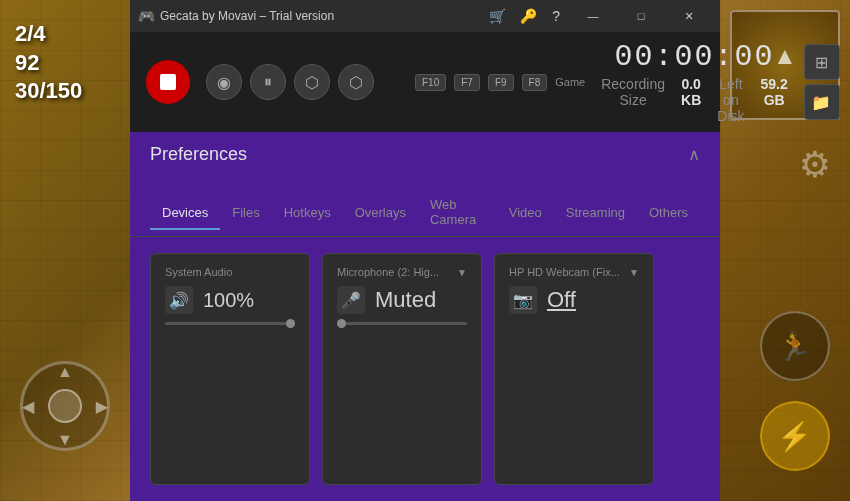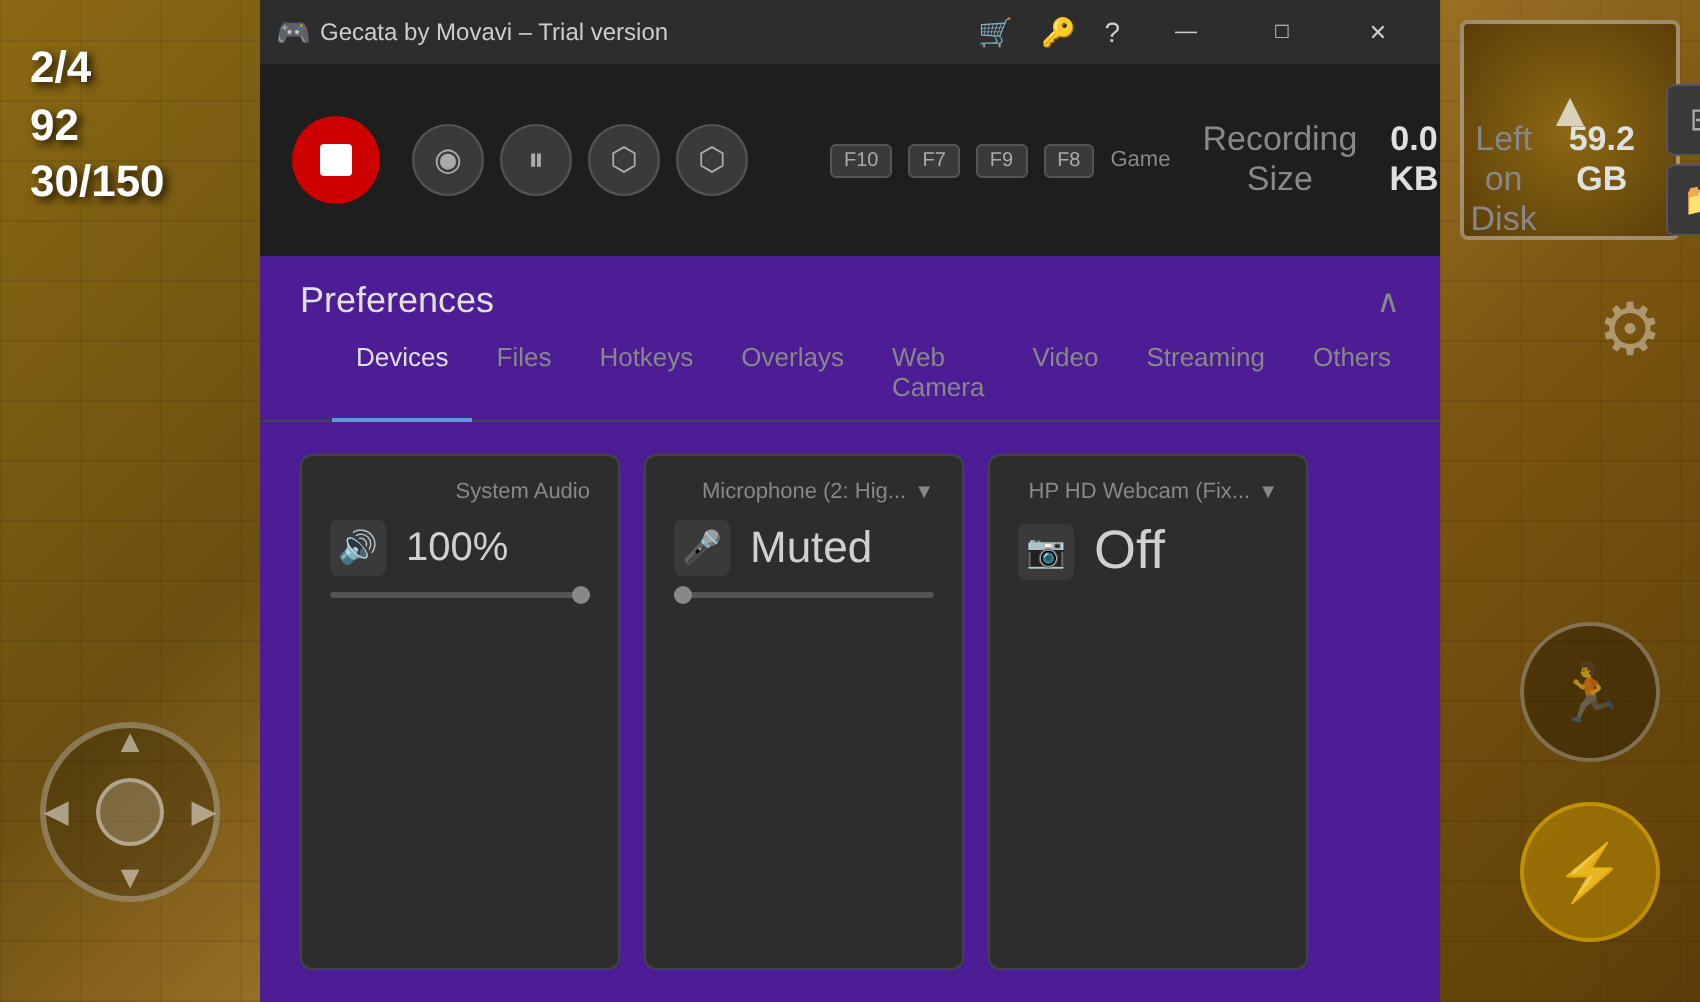--- a/index.html
+++ b/index.html
@@ -272,23 +272,23 @@
       font-size: 30px;
       font-weight: 300;
       color: #e0e0e0;
       letter-spacing: 2px;
       font-family: 'Courier New', monospace;
     }
     .timer-info {
       display: flex;
       justify-content: center;
       gap: 16px;
-      font-size: 17px;
-      color: #888;
-      margin-top: 20px;
+      font-size: 14px;
+      color: #888;
+      margin-top: 2px;
     }
     .timer-info-label { color: #888; }
     .timer-info-value { color: #e0e0e0; font-weight: bold; }
 
     .hotkey-labels {
       display: flex;
       gap: 8px;
       align-items: center;
       padding-left: 25px;
     }
@@ -347,24 +347,25 @@
     }
     .preferences-collapse {
       color: #888;
       font-size: 16px;
       cursor: pointer;
     }
 
     
     .tabs {
       display: flex;
-      padding: 0 36px;
+      padding: 0 20px;
       border-bottom: 1px solid #444;
-      margin-top: 2px;
+      margin-top: 24px;
       flex-shrink: 0;
+      align-items: center;
     }
     .tab {
       padding: 8px 12px;
       color: #888;
       font-size: 13px;
       cursor: pointer;
       border-bottom: 2px solid transparent;
       margin-bottom: -1px;
     }
     .tab.active {
@@ -388,21 +389,20 @@
       border-radius: 6px;
       padding: 12px 14px;
       width: 160px;
       min-height: 90px;
     }
     .device-card-header {
       display: flex;
       align-items: center;
       justify-content: space-between;
       margin-bottom: 8px;
-      text-align: right;
     }
     .device-name {
       color: #888;
       font-size: 11px;
       flex: 1;
       white-space: nowrap;
       overflow: hidden;
       text-overflow: ellipsis;
     }
     .device-dropdown {
@@ -431,21 +431,22 @@
       color: #d0d0d0;
       font-size: 20px;
       font-weight: 300;
     }
     .device-value.muted-text {
       color: #d0d0d0;
       font-size: 22px;
     }
     .device-value.off-text {
       color: #d0d0d0;
-      font-size: 27px;
+      font-size: 22px;
+      text-decoration: underline;
     }
     .device-slider {
       width: 100%;
       height: 3px;
       background: #555;
       border-radius: 2px;
       position: relative;
     }
     .device-slider-dot {
       position: absolute;
@@ -534,20 +535,21 @@
 
     <div class="hotkey-labels">
       <span class="hotkey-badge">F10</span>
       <span class="hotkey-badge">F7</span>
       <span class="hotkey-badge">F9</span>
       <span class="hotkey-badge">F8</span>
       <span class="game-label">Game</span>
     </div>
 
     <div class="timer-section">
+      <div class="timer-display">00:00:00</div>
       <div class="timer-info">
         <span class="timer-info-label">Recording Size</span>
         <span class="timer-info-value">0.0 KB</span>
         <span class="timer-info-label">Left on Disk</span>
         <span class="timer-info-value">59.2 GB</span>
       </div>
     </div>
 
     <div class="toolbar-right">
       <div class="toolbar-side-btn">

